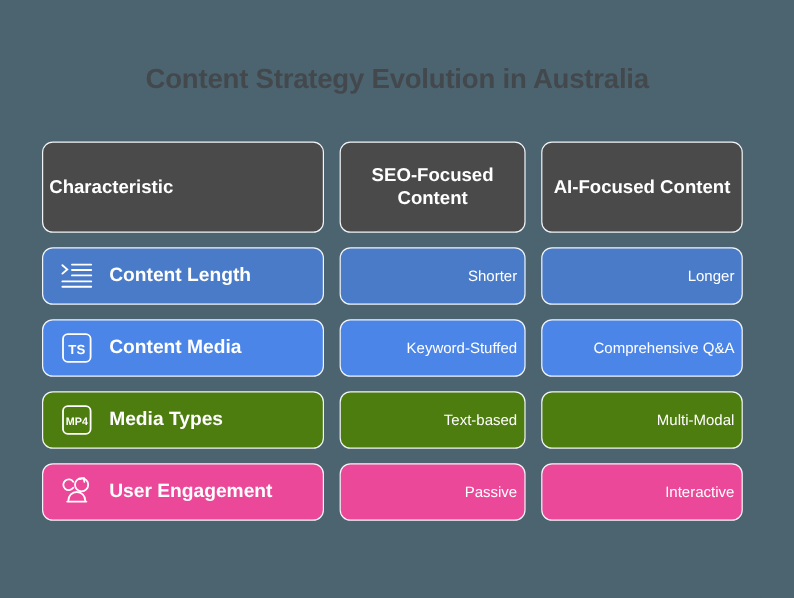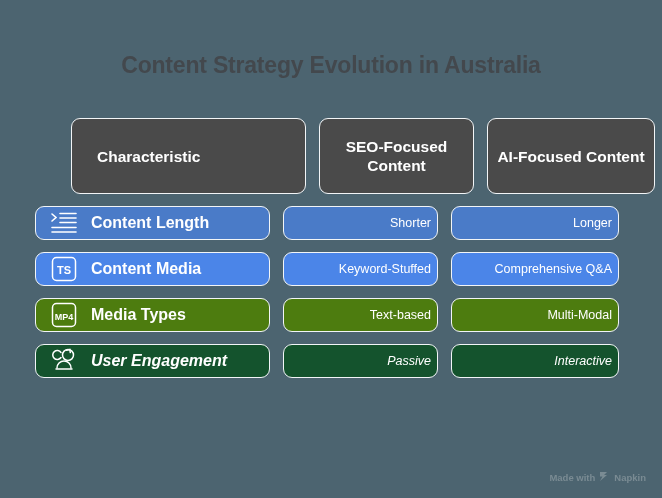--- a/index.html
+++ b/index.html
@@ -57,52 +57,51 @@
   
   .header-row .cell {
     background: #4a4a4a;
     height: 76px;
     font-size: 15.5px;
     font-weight: bold;
     line-height: 19px;
   }
   .header-row .col-1 {
     justify-content: flex-start;
-    padding-left: 25px;
-    margin-left: 36px;
+    padding-left: 5px;
   }
   .header-row .col-2,
   .header-row .col-3 {
     justify-content: center;
     text-align: center;
   }
 
   
   .data-row .cell {
-    height: 34px;
+    height: 48px;
   }
   .data-row .col-1 {
     justify-content: flex-start;
     padding-left: 12px;
     gap: 11px;
     font-size: 16px;
     font-weight: bold;
   }
   .data-row .col-2,
   .data-row .col-3 {
     justify-content: flex-end;
     text-align: center;
     font-size: 12.5px;
     font-weight: normal;
     padding: 0 6px;
   }
   .r1 .cell { background: #4a7bc8; }
   .r2 .cell { background: #4b85e8; }
   .r3 .cell { background: #4d7c0f; }
-  .r4 .cell { background: #14532d; font-style: italic; }
+  .r4 .cell { background: #ec4899; }
 
   .icon-wrap {
     flex: 0 0 32px;
     width: 32px;
     height: 32px;
     display: flex;
     align-items: center;
     justify-content: center;
   }
   .icon-wrap svg { display: block; }
@@ -220,23 +219,14 @@
       <div class="cell col-2">
         <span>Passive</span>
       </div>
       <div class="cell col-3">
         <span>Interactive</span>
       </div>
     </div>
 
   </div>
 
-  <div class="footer">
-    <span>Made with</span>
-    <span class="nap-logo">
-      <svg width="11" height="11" viewBox="0 0 11 11" fill="#7a8b93">
-        <path d="M1 1 L8 1 L5 4 L8 4 L1 10 L3.5 5.5 L1 5.5 Z"></path>
-      </svg>
-    </span>
-    <span>Napkin</span>
-  </div>
 
 </div>
 
 </body></html>

